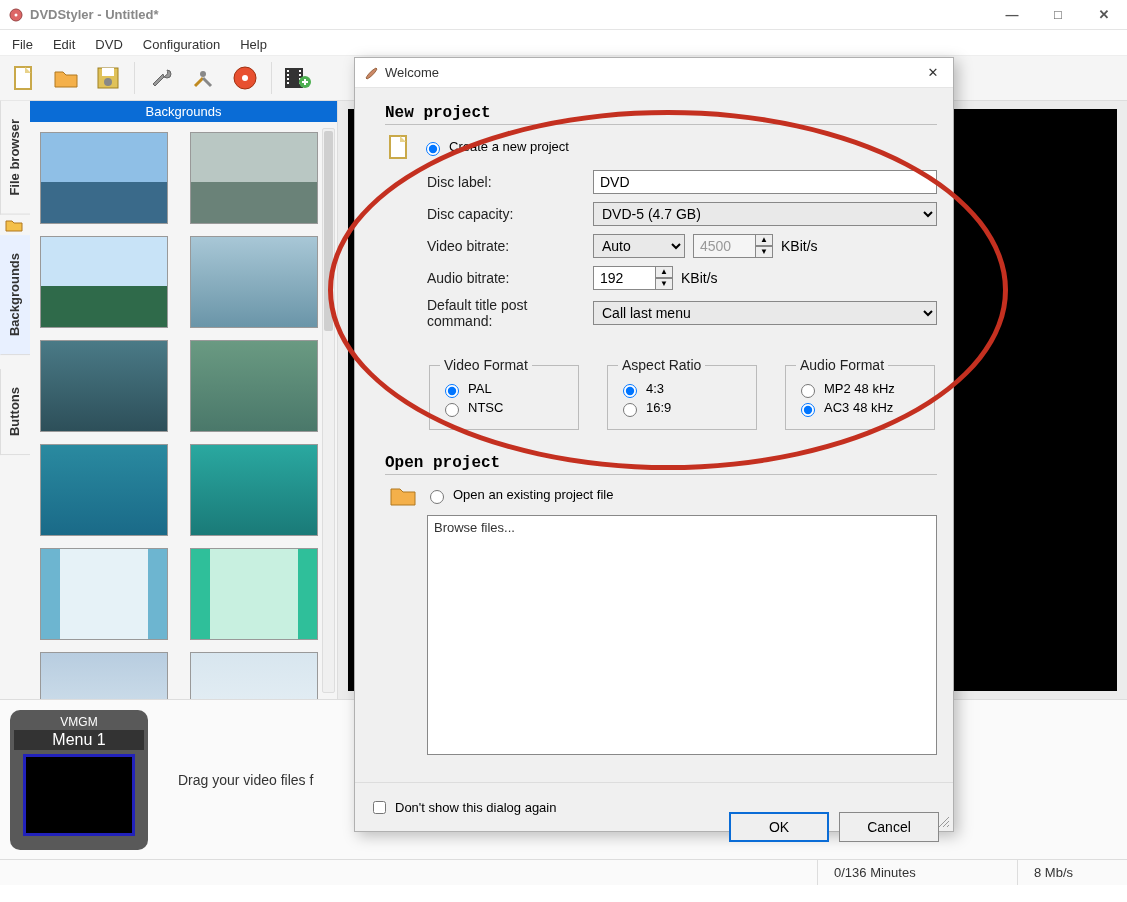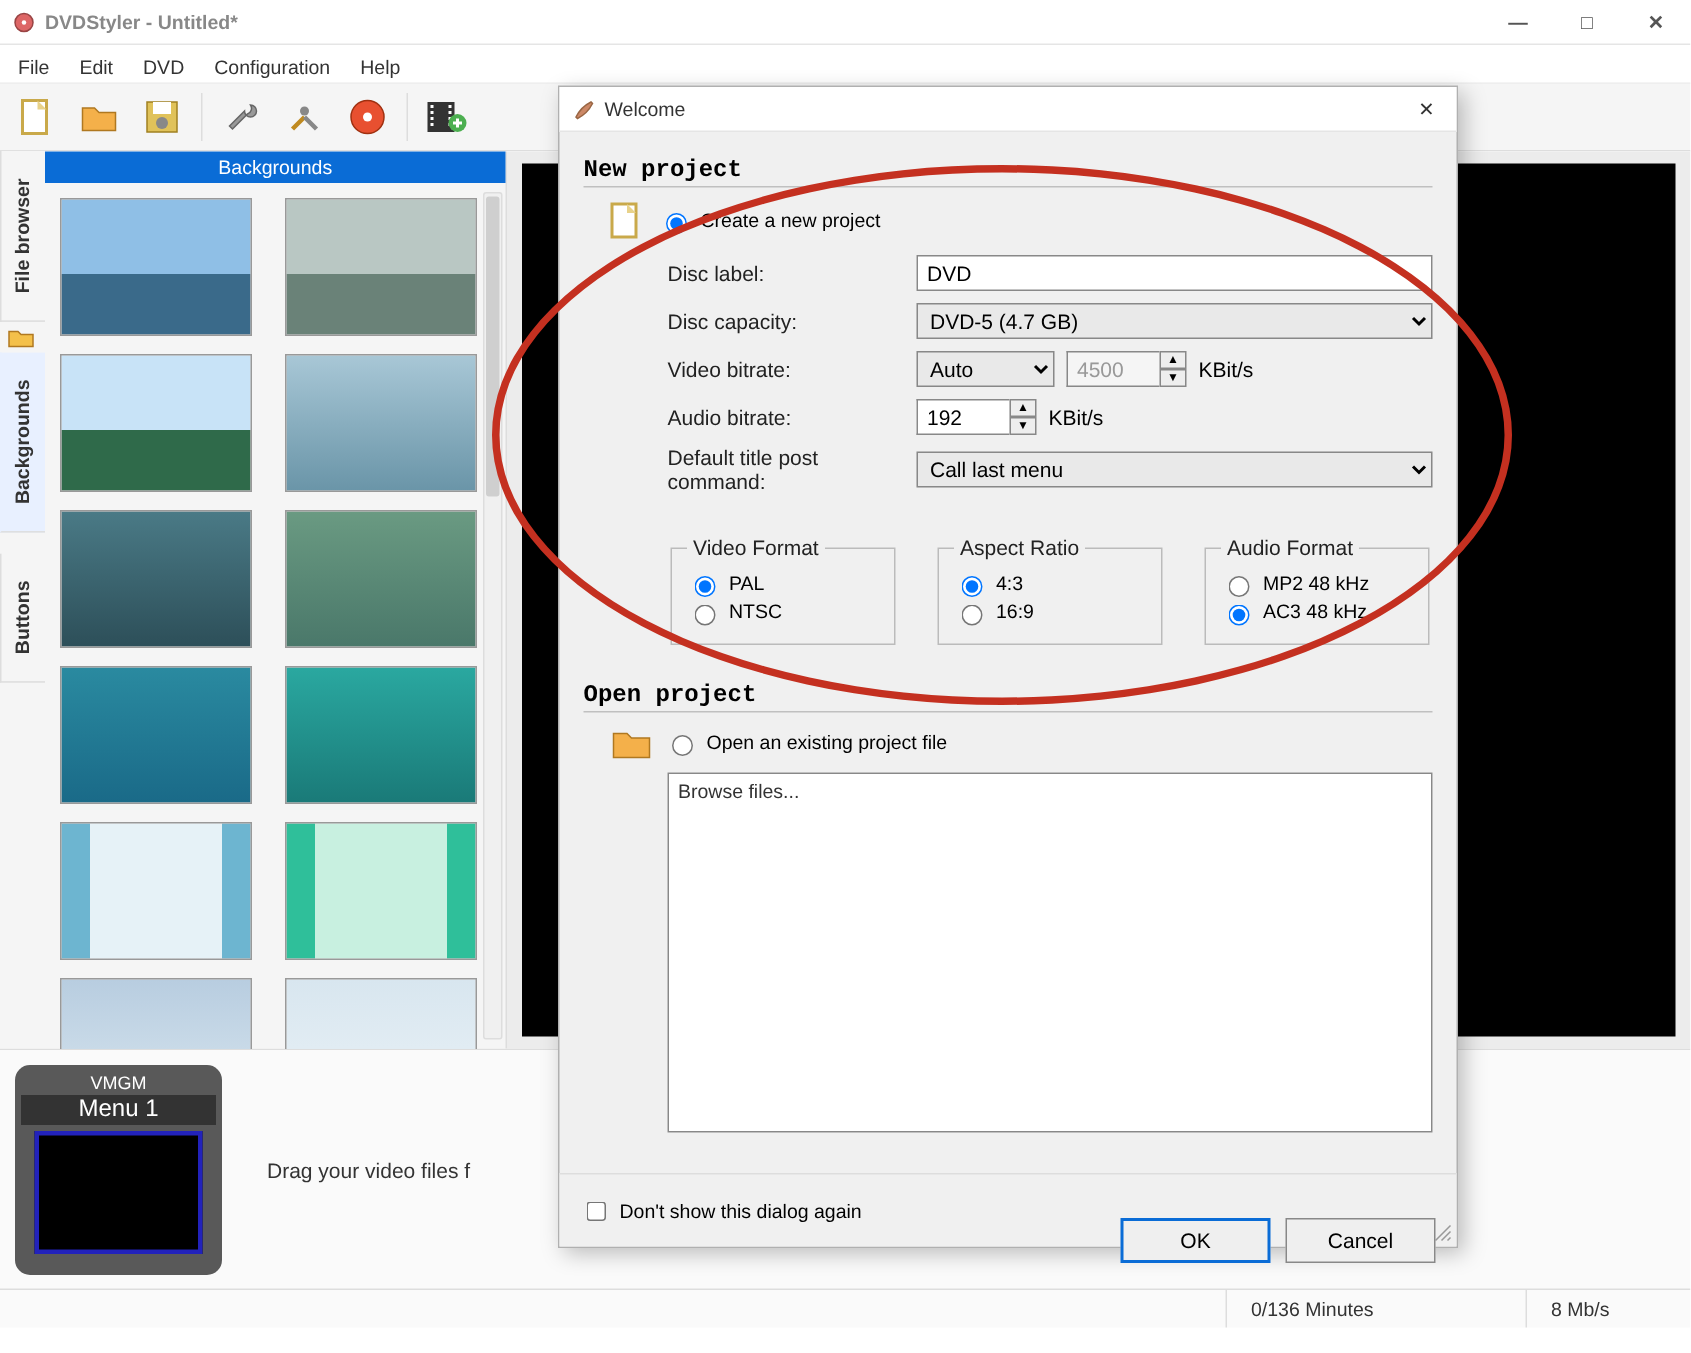--- a/index.html
+++ b/index.html
@@ -38,26 +38,26 @@
   .vmgm .label2 { color:#fff; font-size:16px; background:#333; width:100%; text-align:center; padding:1px 0; }
   .vmgm .th { width:112px; height:82px; background:#000; border:3px solid #2222bb; margin-top:4px; }
   .draghint { color:#333; font-size:14px; }
   
   .statusbar { height:26px; background:#fafafa; border-top:1px solid #ddd; display:flex; align-items:center; }
   .statusbar .spacer { flex:1; }
   .statusbar .segment { padding:0 16px; border-left:1px solid #ddd; height:100%; display:flex; align-items:center; color:#333; font-size:13px; min-width:110px; }
   .statusbar .segment.wide { min-width:200px; }
   
   .dialog-backdrop { position:absolute; left:0; top:0; right:0; bottom:0; pointer-events:none; }
-  .dialog { position:absolute; left:372px; top:57px; width:600px; height:775px; background:#f0f0f0; border:1px solid #b0b0b0; box-shadow:4px 4px 14px rgba(0,0,0,0.25); pointer-events:auto; display:flex; flex-direction:column; }
+  .dialog { position:absolute; left:354px; top:57px; width:600px; height:775px; background:#f0f0f0; border:1px solid #b0b0b0; box-shadow:4px 4px 14px rgba(0,0,0,0.25); pointer-events:auto; display:flex; flex-direction:column; }
   .dialog .dtitlebar { height:30px; display:flex; align-items:center; background:#fff; border-bottom:1px solid #e5e5e5; }
   .dialog .dtitlebar .dtxt { margin-left:6px; color:#333; flex:1; }
   .dialog .dtitlebar .dclose { width:40px; height:30px; display:flex; align-items:center; justify-content:center; color:#333; }
   .dialog .body { flex:1; padding:10px 16px 8px 16px; overflow:hidden; position:relative; }
-  .section-title { font-family: "Courier New", monospace; font-weight:bold; font-size:16px; padding:2px 0; border-bottom:1px solid #c0c0c0; margin-top:4px; }
+  .section-title { font-family: "Courier New", monospace; font-weight:bold; font-size:16px; padding:2px 0; border-bottom:1px solid #c0c0c0; margin-top:4px;margin-left:14px; }
   .row { display:flex; align-items:center; margin:6px 0 5px 0; min-height:26px; }
   .row .lbl { width:222px; padding-left:56px; color:#222; font-size:14px; }
   .row .field { flex:1; display:flex; align-items:center; gap:8px; }
   input[type=text].tfield { height:24px; padding:2px 6px; border:1px solid #888; background:#fff; width:100%; font-size:14px; }
   select.tsel { height:24px; border:1px solid #888; background:#e9e9e9; padding:1px 4px; width:100%; font-size:14px; appearance:auto; }
   .spin { display:flex; align-items:center; }
   .spin input { width:62px; height:24px; border:1px solid #888; border-right:0; padding:2px 6px; font-size:14px; }
   .spin .spinbtns { display:flex; flex-direction:column; }
   .spin .spinbtns button { width:18px; height:12px; border:1px solid #888; background:#eee; font-size:8px; line-height:8px; padding:0; }
   .unit { font-size:14px; }

